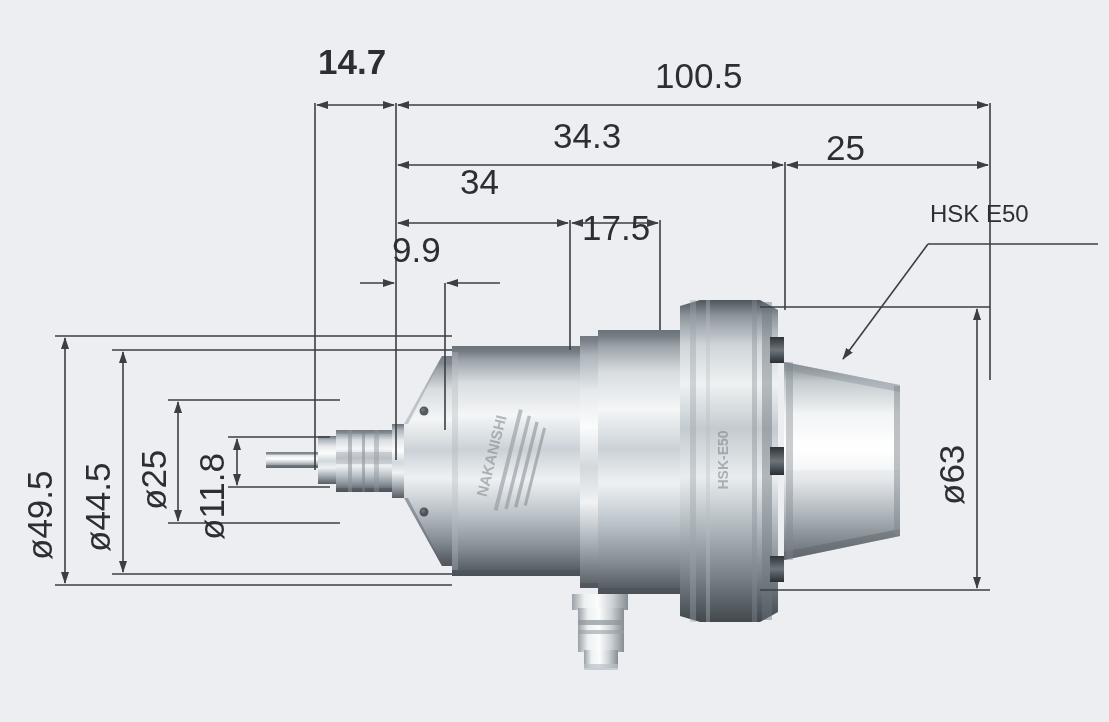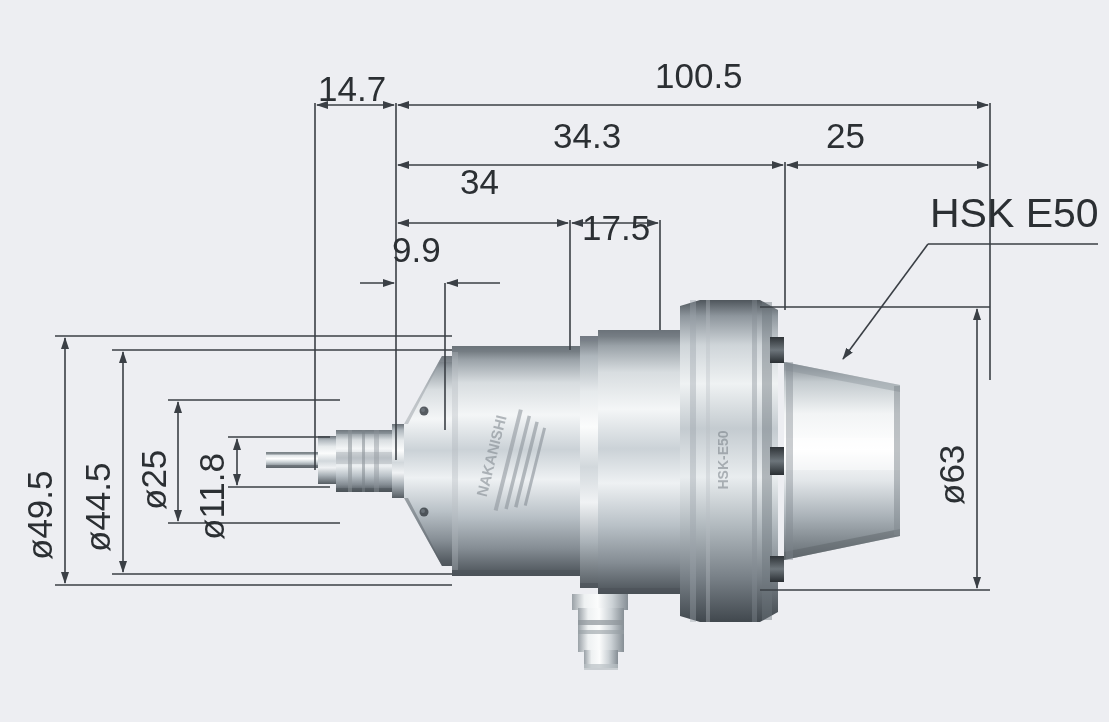--- a/index.html
+++ b/index.html
@@ -14,21 +14,21 @@
   #drawing{position:absolute;left:0;top:0;width:1109px;height:722px;}
   .dimtext{
     position:absolute;
     color:#2b2f33;
     font-size:35px;
     line-height:35px;
     white-space:nowrap;
     letter-spacing:0px;
   }
   .vert{transform-origin:0 0;transform:rotate(-90deg);}
-  .note{font-size:41px;}
+  .note{font-size:24px;}
 </style>
 </head>
 <body>
 
 <div id="stage">
 
   <svg id="drawing" viewBox="0 0 1109 722" xmlns="http://www.w3.org/2000/svg">
     <defs>
 
       <marker id="arR" markerWidth="12" markerHeight="8" refX="11" refY="4" orient="auto" markerUnits="userSpaceOnUse">
@@ -240,27 +240,27 @@
       <line x1="123" y1="352" x2="123" y2="572" marker-start="url(#arL)" marker-end="url(#arR)"></line>
       <line x1="178" y1="402" x2="178" y2="521" marker-start="url(#arL)" marker-end="url(#arR)"></line>
       <line x1="237" y1="439" x2="237" y2="485" marker-start="url(#arL)" marker-end="url(#arR)"></line>
       <line x1="977" y1="309" x2="977" y2="588" marker-start="url(#arL)" marker-end="url(#arR)"></line>
 
       <line x1="1098" y1="244" x2="928" y2="244"></line>
       <line x1="928" y1="244" x2="843" y2="359" marker-end="url(#arR)"></line>
     </g>
   </svg>
 
-  <div class="dimtext" style="left:318px;top:71px;">14.7</div>
+  <div class="dimtext" style="left:318px;top:44px;font-weight:bold;">14.7</div>
 
   <div class="dimtext" style="left:613px;top:58px;margin-left:42px;">100.5</div>
 
   <div class="dimtext" style="left:553px;top:118px;">34.3</div>
 
-  <div class="dimtext" style="left:826px;top:118px;">25</div>
+  <div class="dimtext" style="left:826px;top:130px;">25</div>
 
   <div class="dimtext" style="left:460px;top:164px;">34</div>
 
   <div class="dimtext" style="left:582px;top:178px;margin-top:32px;">17.5</div>
 
   <div class="dimtext" style="left:392px;top:232px;">9.9</div>
 
   <div class="dimtext vert" style="left:22px;top:560px;">ø49.5</div>
 
   <div class="dimtext vert" style="left:80px;top:552px;">ø44.5</div>

